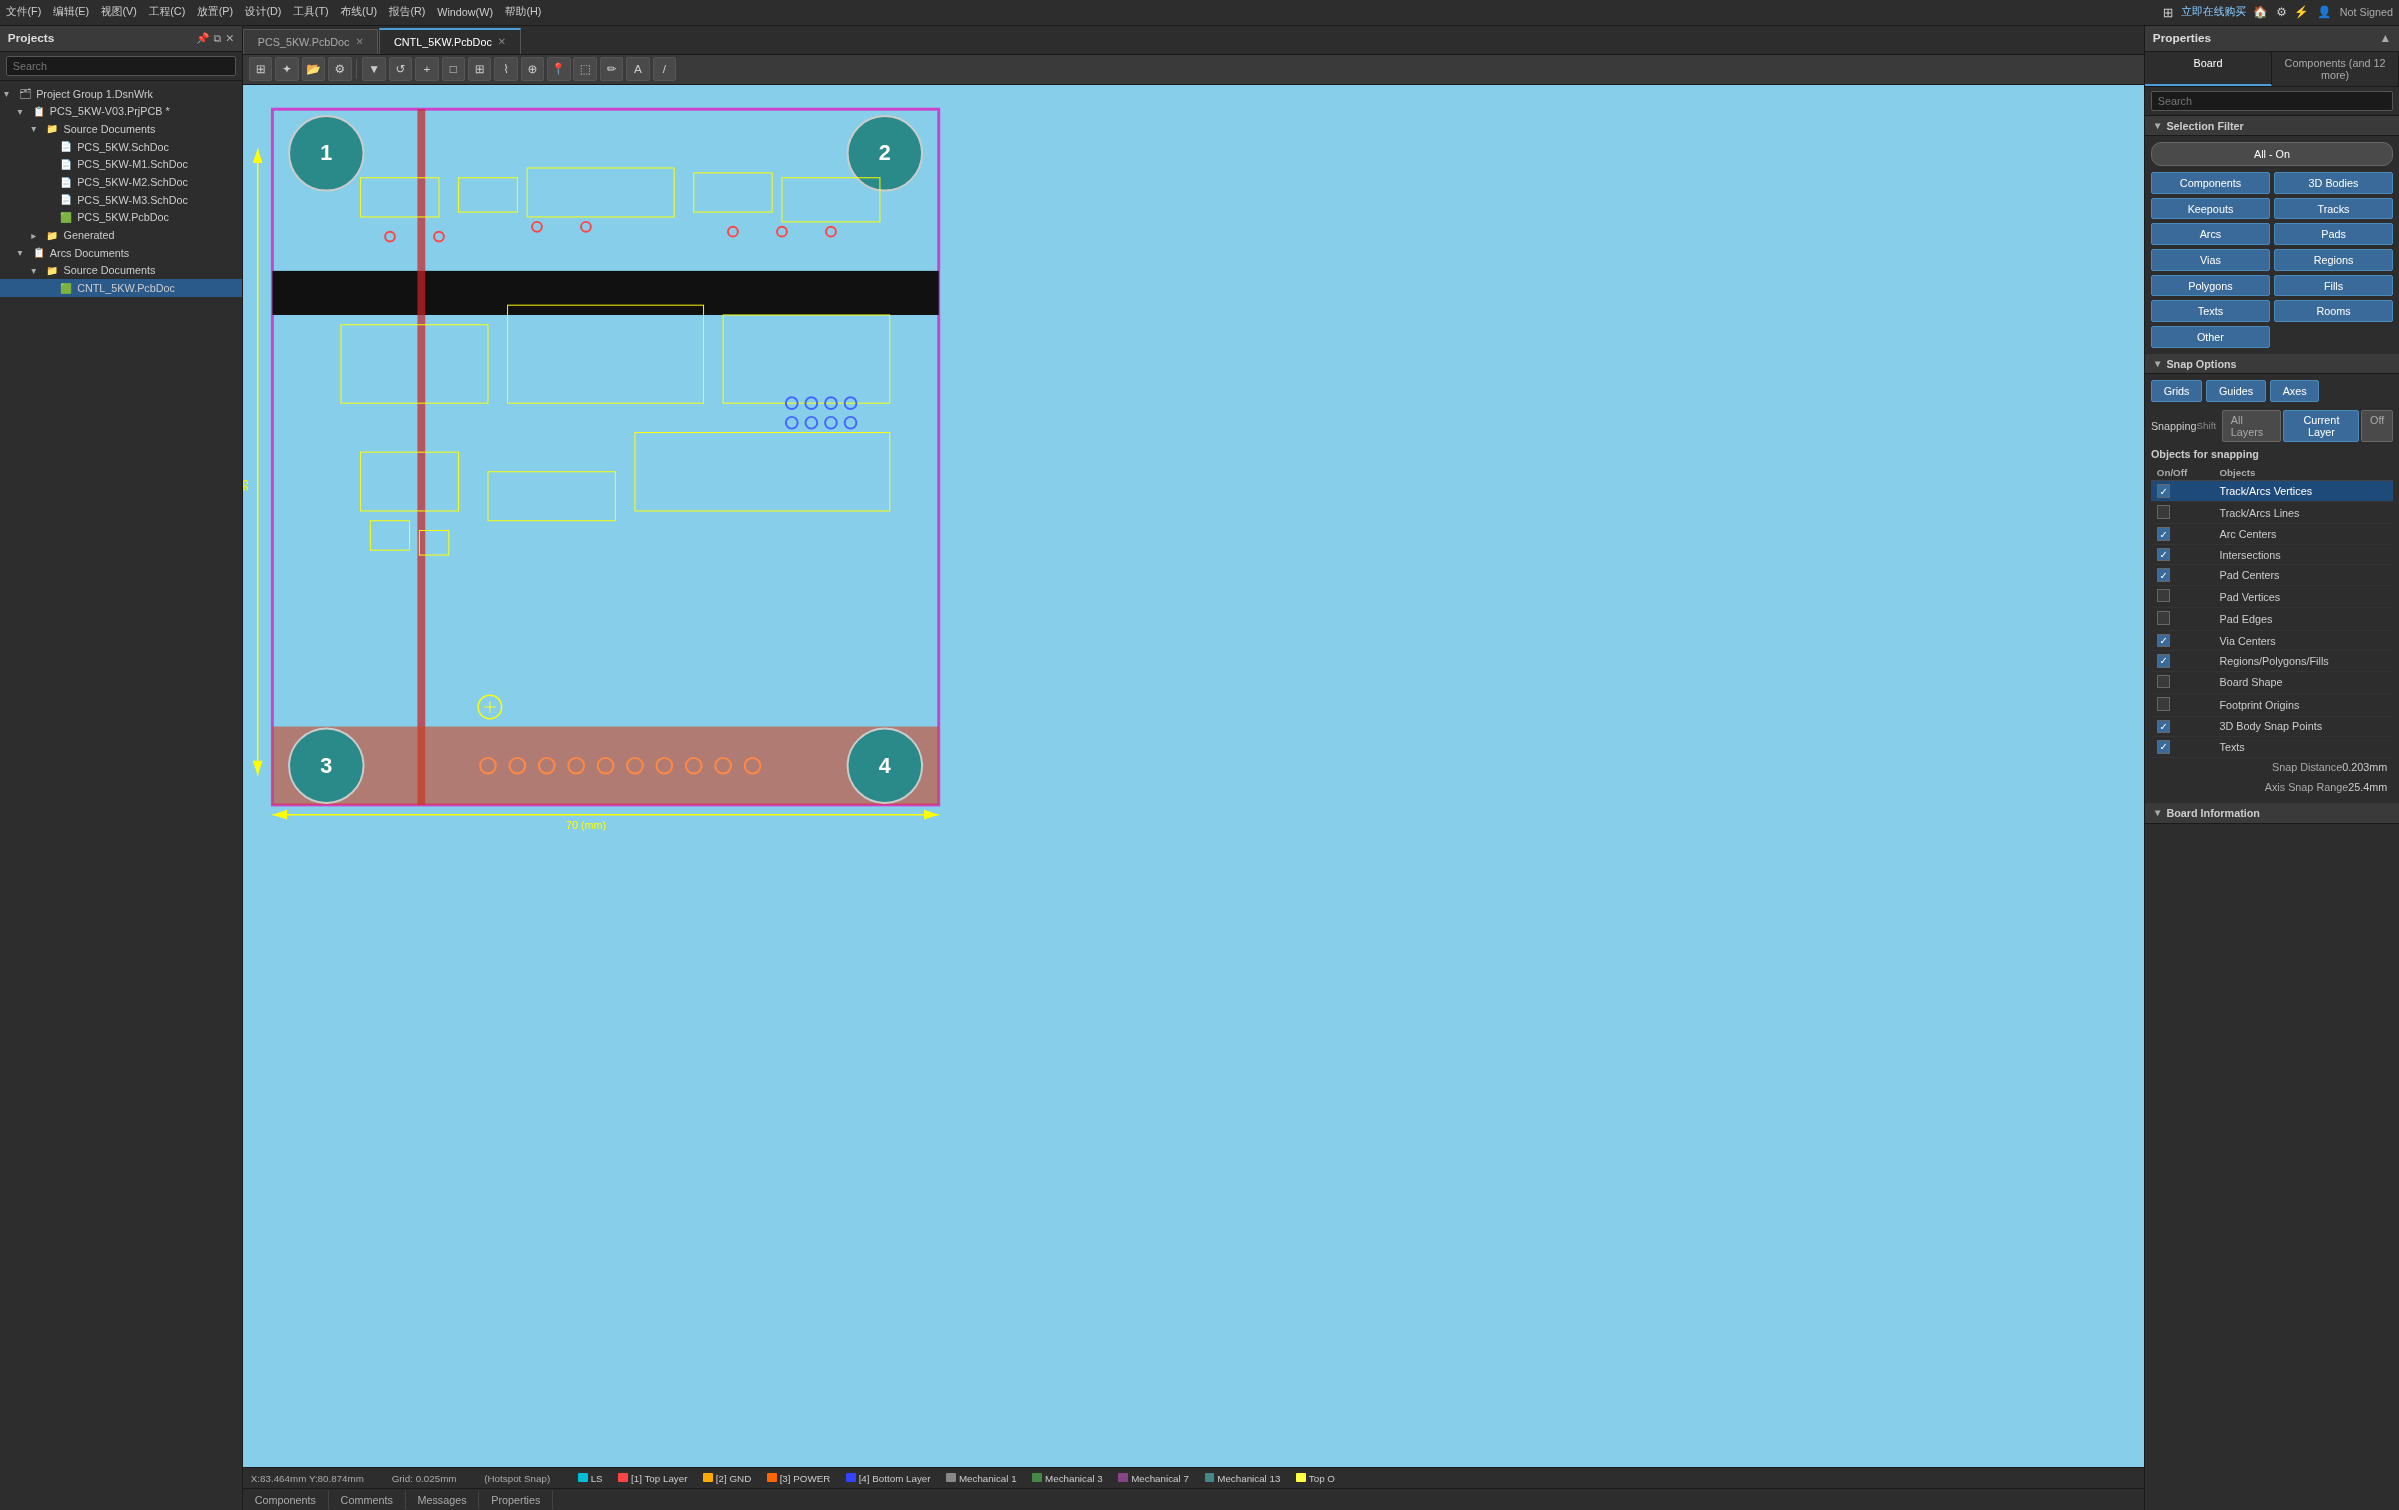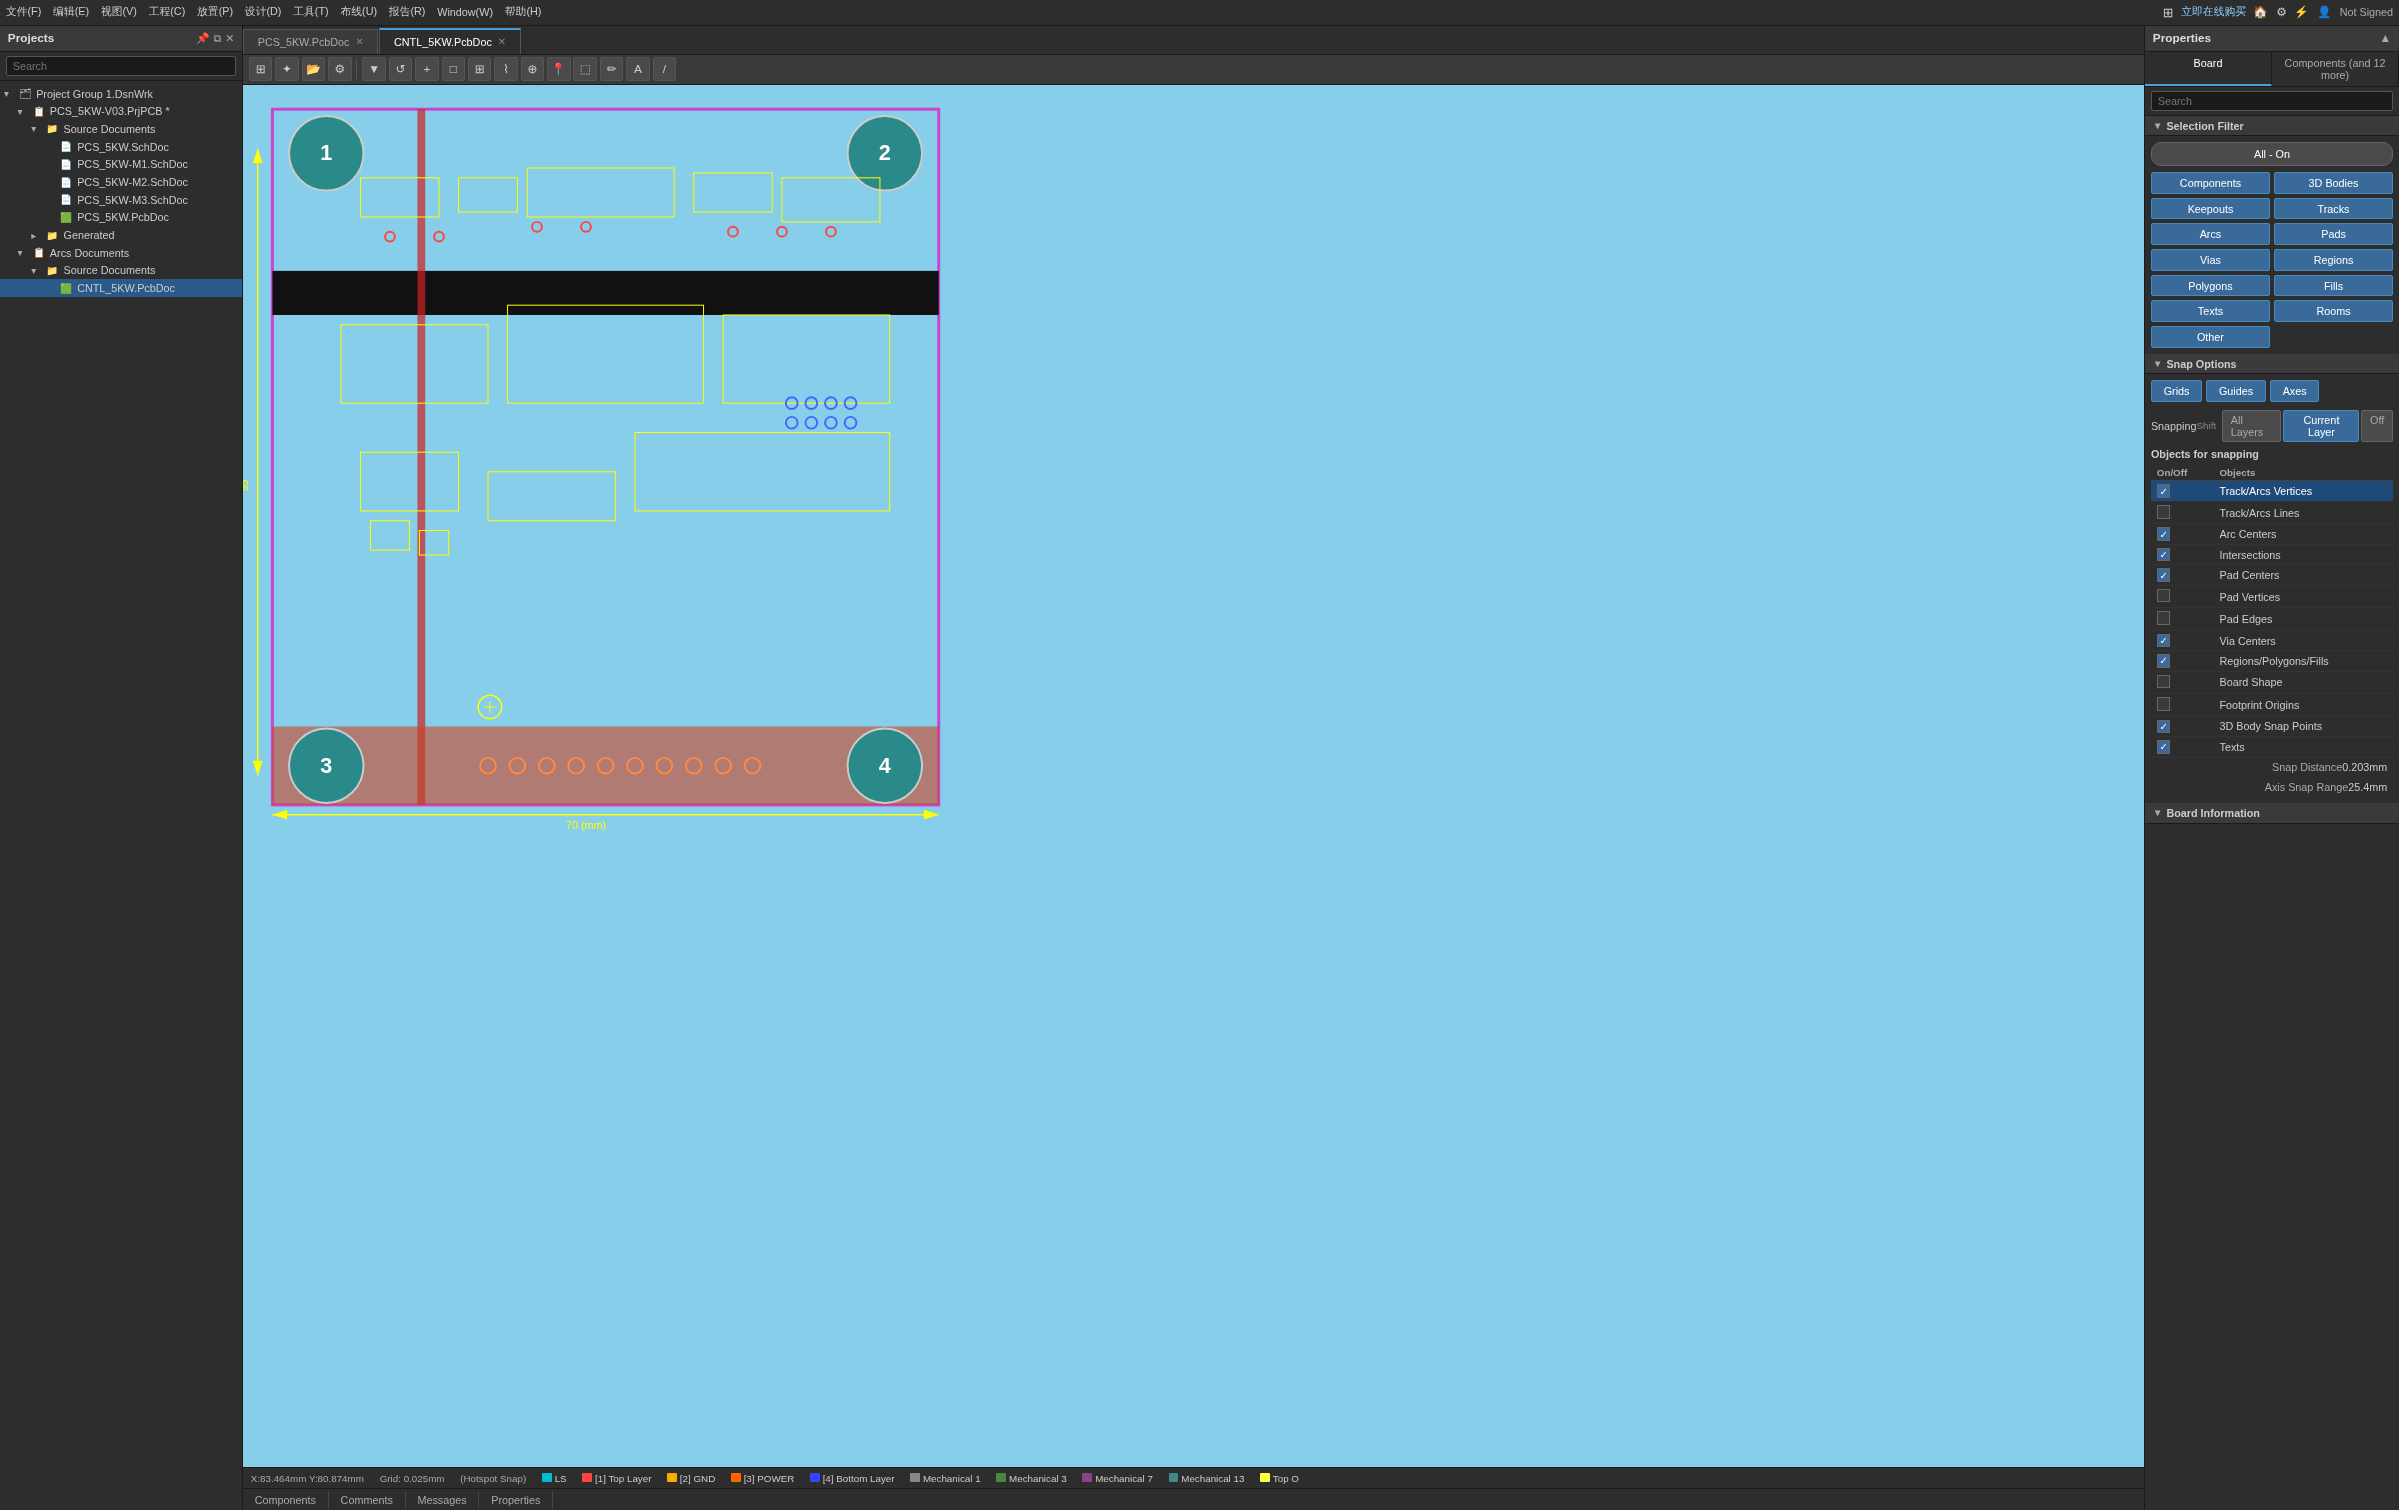--- a/index.html
+++ b/index.html
@@ -44,21 +44,21 @@
 
     
     .coords-bar { background: #2d2d2d; padding: 2px 7.8px; font-size: 10.8px; color: #ccc; border-bottom: 1px solid #1a1a1a; }
     .coords-bar .power-label { color: #ffff00; font-weight: bold; }
     .coords-bar .snap-info { color: #aaa; }
 
     
     .pcb-canvas { flex: 1; background: #87ceeb; position: relative; overflow: hidden; }
 
     
-    .status-bar { background: #2d2d2d; height: 21.6px; display: flex; align-items: center; padding: 0 7.8px; border-top: 1px solid #1a1a1a; gap: 4px; overflow: hidden; }
+    .status-bar { background: #2d2d2d; height: 21.6px; display: flex; align-items: center; padding: 0 7.8px; border-top: 1px solid #1a1a1a; gap: 16px; overflow: hidden; }
     .layer-item { display: flex; align-items: flex-start; gap: 2.9px; margin-right: 9.8px; font-size: 9.8px; color: #ccc; cursor: pointer; white-space: nowrap; }
     .layer-dot { width: 9.8px; height: 9.8px; border-radius: 1px; flex-shrink: 0; }
     .bottom-coords { font-size: 9.8px; color: #aaa; margin-right: 11.8px; }
 
     
     .right-panel { width: 255px; background: #2d2d2d; border-left: 1px solid #1a1a1a; display: flex; flex-direction: column; flex-shrink: 0; overflow-y: auto; }
     .right-panel-header { background: #3a3a3a; padding: 5.9px 7.8px; display: flex; align-items: center; justify-content: space-between; border-bottom: 1px solid #1a1a1a; }
     .right-panel-title { font-size: 11.8px; font-weight: bold; color: #ddd; }
 
     .prop-tabs { display: flex; border-bottom: 1px solid #1a1a1a; background: #2d2d2d; }

